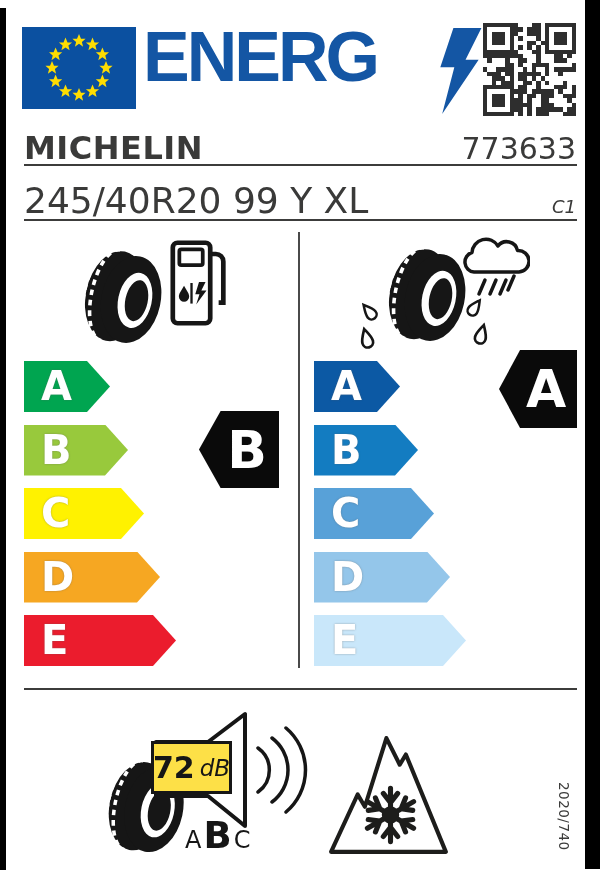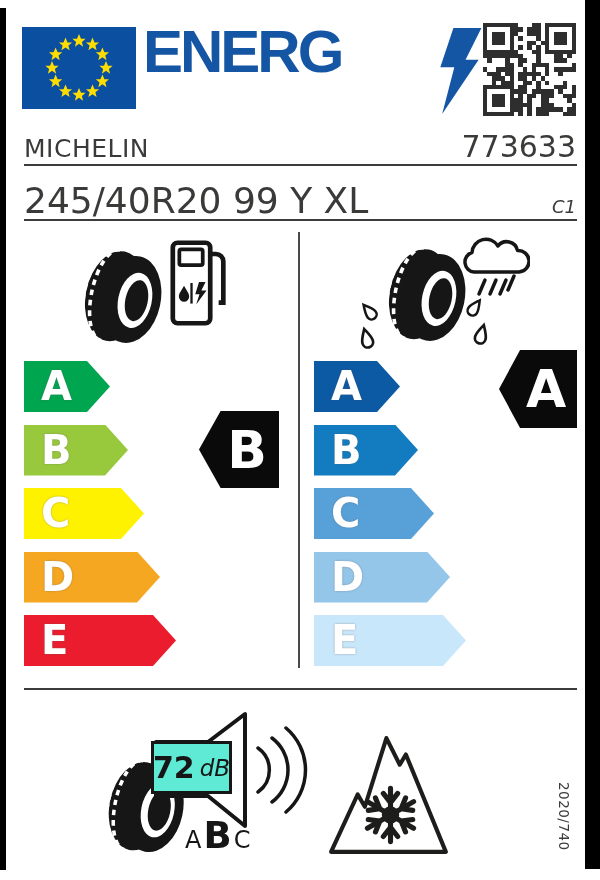--- a/index.html
+++ b/index.html
@@ -10,29 +10,29 @@
   }
   
   .edge-left{position:absolute;left:0;top:8px;width:6px;height:862px;background:#000;}
   .edge-right{position:absolute;left:585px;top:0;width:15px;height:869px;background:#000;}
 
   
   .flag{position:absolute;left:22px;top:27px;width:114px;height:82px;}
   .energ{
     position:absolute;left:143px;top:22px;line-height:1;
     font-family:"Liberation Sans",sans-serif;font-weight:bold;
-    font-size:60px;letter-spacing:-3px;color:#1456a4;white-space:nowrap;
+    font-size:70px;letter-spacing:-3px;color:#1456a4;white-space:nowrap;
   }
   .bolt{position:absolute;left:436px;top:28px;width:46px;height:86px;}
   .qr{position:absolute;left:483px;top:23px;width:93px;height:93px;}
 
   
   .row{position:absolute;left:24px;width:552px;display:flex;justify-content:space-between;align-items:baseline;}
   .brand-row{top:129px;}
-  .brand{font-size:25px;font-weight:normal;letter-spacing:.5px;}
+  .brand{font-size:32px;font-weight:bold;letter-spacing:.5px;}
   .typeid{font-size:30px;}
   .size-row{top:180px;}
   .designation{font-size:36px;}
   .tyre-class{font-size:18px;font-style:italic;}
   .rule{position:absolute;left:24px;width:553px;height:2px;background:#3c3c3b;}
   .rule1{top:164px;}
   .rule2{top:219px;}
   .rule3{top:688px;}
   .vdivider{position:absolute;left:298px;top:232px;width:2px;height:436px;background:#4a4a4a;}
 
@@ -55,21 +55,21 @@
     position:absolute;background:#0a0a0a;color:#fff;font-weight:bold;font-size:52px;
     display:flex;align-items:center;justify-content:center;box-sizing:border-box;padding-left:16px;
     clip-path:polygon(0 50%,27% 0,100% 0,100% 100%,27% 100%);
   }
   .rating-fuel{left:199px;top:411px;width:80px;height:77px;}
   .rating-wet{left:499px;top:350px;width:78px;height:78px;}
 
   
   .db-box{
     position:absolute;left:151px;top:741px;width:81px;height:53px;box-sizing:border-box;
-    background:#5eead4;border:3px solid #161616;
+    background:#fde047;border:3px solid #161616;
     display:flex;align-items:center;justify-content:center;gap:5px;
   }
   .db-value{font-size:30px;font-weight:bold;color:#161616;}
   .db-unit{font-size:23px;color:#161616;font-style:italic;}
   .abc{position:absolute;left:185px;top:814px;display:flex;align-items:baseline;gap:2px;color:#161616;}
   .abc .n-a,.abc .n-c{font-size:24px;}
   .abc .n-b{font-size:37px;font-weight:bold;}
 
   
   .regulation{

